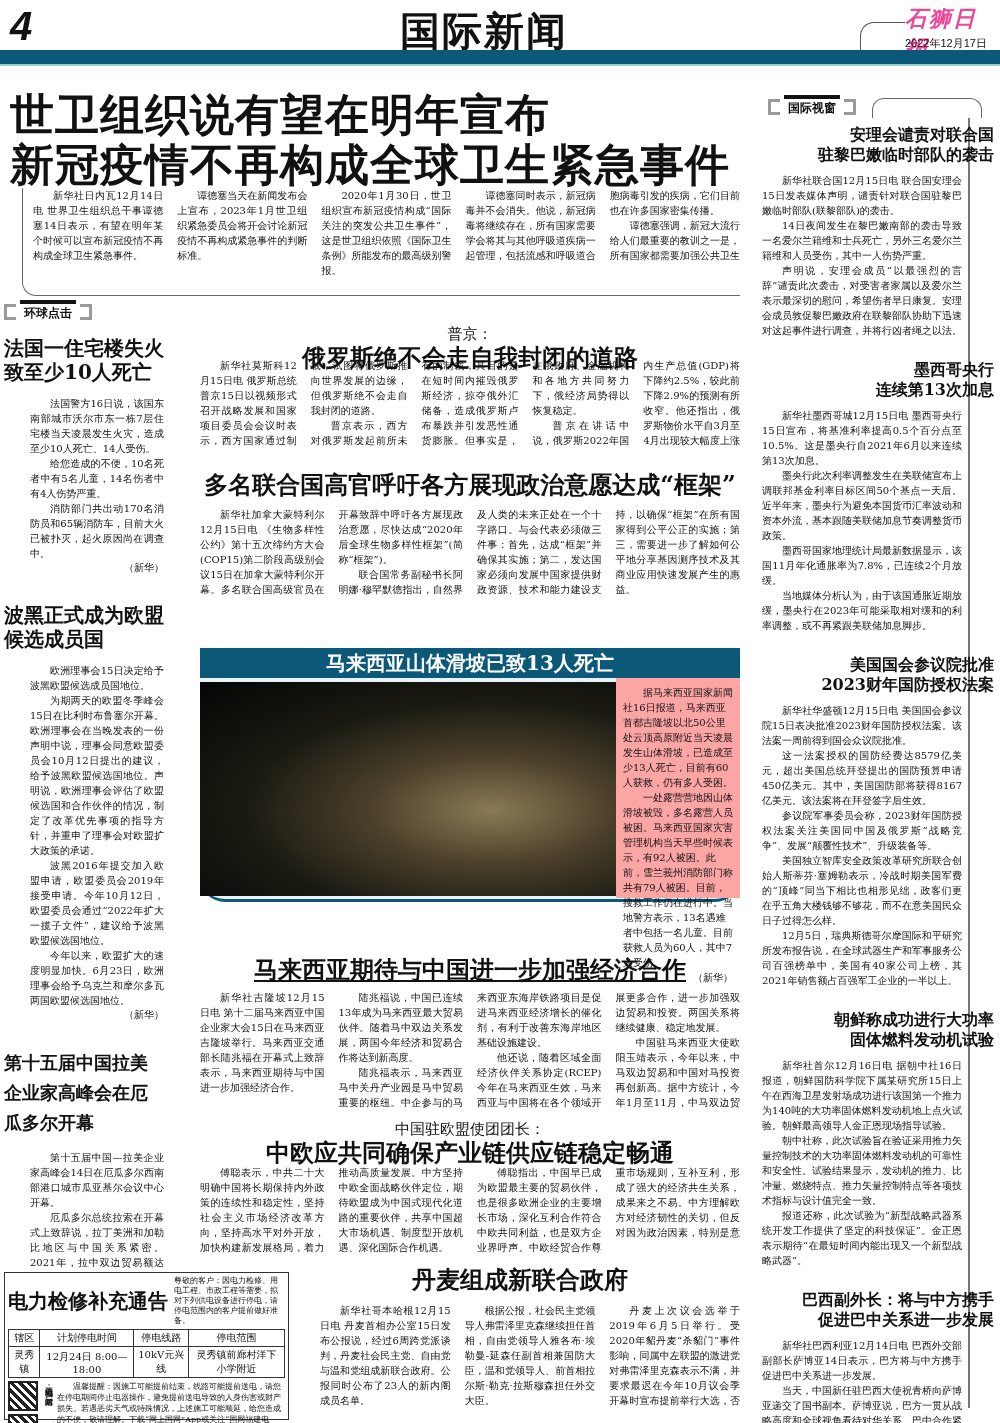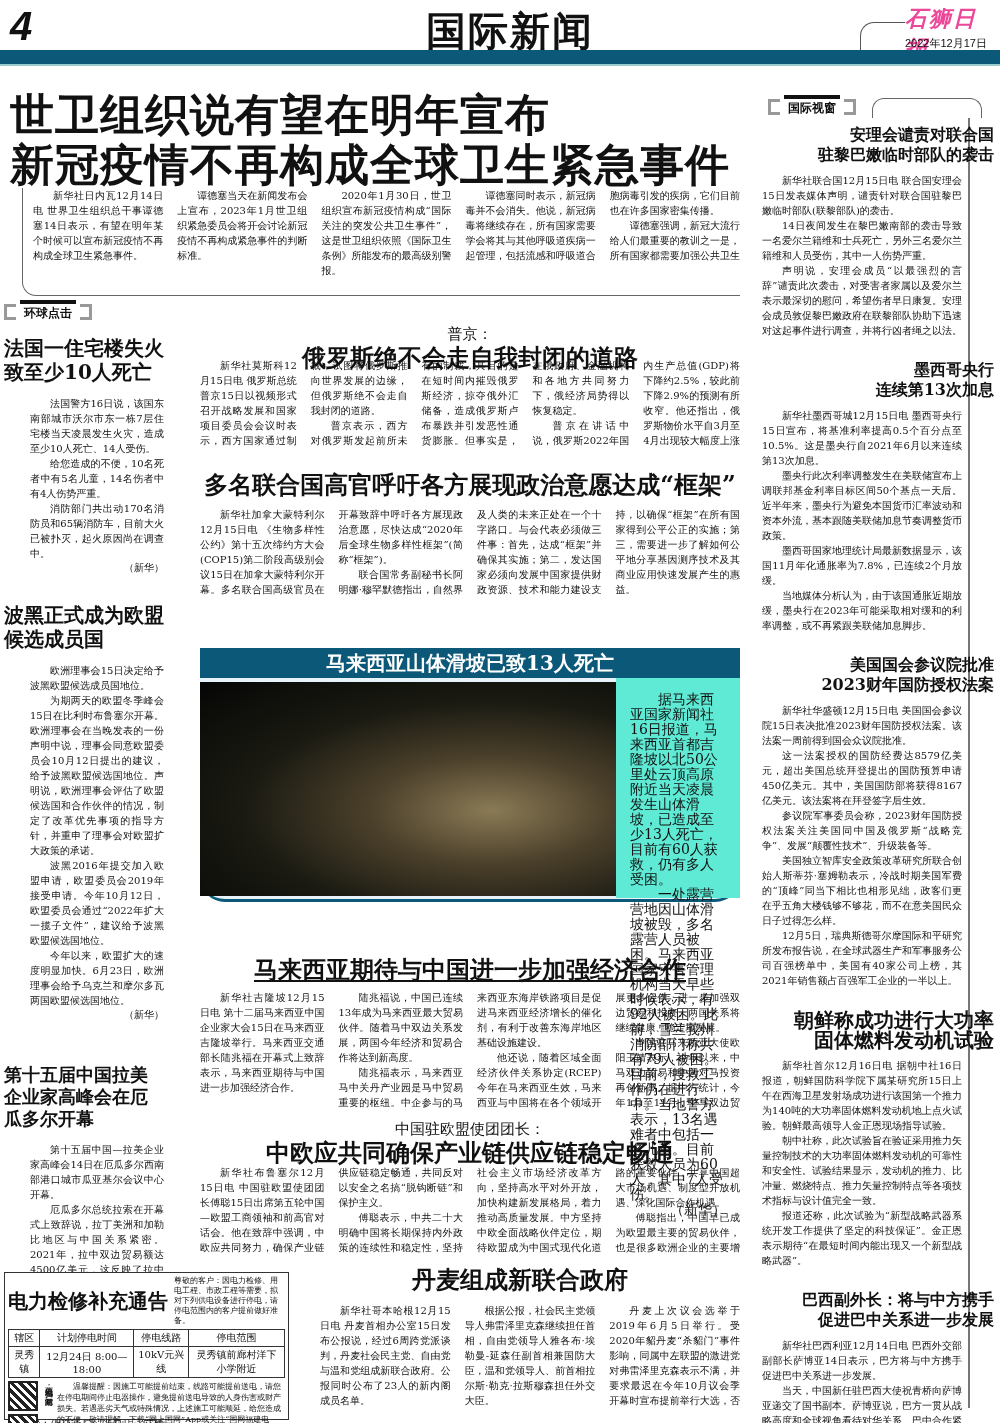--- a/index.html
+++ b/index.html
@@ -1,40 +1,40 @@
 <!DOCTYPE html>
 <html><head>
 <meta charset="utf-8">
 <style>
 *{box-sizing:border-box;margin:0;padding:0}
 body{width:1000px;height:1423px;background:#fff;font-family:"DejaVu Serif",serif;color:#111;position:relative;overflow:hidden}
 .abs{position:absolute}
 .pagenum{left:10px;top:4px;font:italic bold 40px "Liberation Sans",sans-serif}
-.section{left:400px;top:4px;width:220px;text-align:center;font:bold 40px "DejaVu Sans",sans-serif;letter-spacing:2px}
+.section{left:400px;top:4px;width:220px;text-align:left;font:bold 40px "DejaVu Sans",sans-serif;letter-spacing:2px}
 .brand{left:905px;top:4px;font:italic bold 22px "DejaVu Serif",serif;color:#ec4899;letter-spacing:2px}
 .date{left:905px;top:36px;font:11px "Liberation Sans",sans-serif}
 .hookline{left:860px;top:22px;width:45px;height:30px;border-top:1px solid #555;border-left:1px solid #555;border-top-left-radius:14px}
 .bar{left:0;top:50px;width:1000px;height:14px;background:#0b5878}
 .bar2{left:0;top:64px;width:1000px;height:2px;background:#9cc}
 .mainhead{left:10px;top:90px;font:bold 44px "DejaVu Serif",serif;line-height:50px;letter-spacing:1px}
 .cols{display:flex;gap:14px;font-size:10px;line-height:15px;text-align:justify}
 .cols p{text-indent:2em}
 .frame{border-left:1px solid #666;border-bottom:1px solid #666;border-bottom-left-radius:14px}
 .tag{display:flex;align-items:center;gap:4px;font:bold 12px "DejaVu Sans",sans-serif}
 .tag .lbl{background:#fff;border-top:4px solid #111;padding:1px 4px}
 .tag .br{width:12px;height:16px;border:3px solid #999;border-right:none}
 .tag .br.r{border:3px solid #999;border-left:none}
 .h2{font-weight:bold;font-family:"DejaVu Serif",serif}
 .sub{font-size:15px;text-align:center}
 .leftcol p{font-size:10px;line-height:15px;text-indent:2em;text-align:justify}
 .rightcol p{font-size:10px;line-height:15px;text-indent:2em;text-align:justify}
 .vline{background:#777;width:2px}
 .banner{background:#0b5878;color:#fff;text-align:center;font:bold 20px "DejaVu Serif",serif;line-height:30px}
 .photo{background:radial-gradient(ellipse at 70% 60%,#8a7a55 0%,#4a3f2a 30%,#1a1a12 60%,#050505 100%)}
-.caption{background:#5eead4;font-size:14px;line-height:15px;padding:14px}
+.caption{background:#fca5a5;font-size:10px;line-height:15px;padding:7px}
 table.notice{border-collapse:collapse;font-size:10px}
 table.notice td{border:1px solid #333;text-align:center;padding:1px 3px}
 .qr{width:30px;height:30px;background:repeating-linear-gradient(45deg,#222 0 3px,#fff 3px 6px);border:2px solid #222}
 </style>
 </head>
 <body>
 
 <div class="abs pagenum">4</div>
 <div class="abs section">国际新闻</div>
 <div class="abs hookline"></div>
@@ -72,21 +72,21 @@
     <div style="text-align:right;font-size:10px;">（新华）</div>
   </div>
   <div class="h2" style="font-size:20px;line-height:24px;margin:28px 0 12px;">波黑正式成为欧盟候选成员国</div>
   <div style="padding-left:26px;">
     <p>欧洲理事会15日决定给予波黑欧盟候选成员国地位。</p>
     <p>为期两天的欧盟冬季峰会15日在比利时布鲁塞尔开幕。欧洲理事会在当晚发表的一份声明中说，理事会同意欧盟委员会10月12日提出的建议，给予波黑欧盟候选国地位。声明说，欧洲理事会评估了欧盟候选国和合作伙伴的情况，制定了改革优先事项的指导方针，并重申了理事会对欧盟扩大政策的承诺。</p>
     <p>波黑2016年提交加入欧盟申请，欧盟委员会2019年接受申请。今年10月12日，欧盟委员会通过“2022年扩大一揽子文件”，建议给予波黑欧盟候选国地位。</p>
     <p>今年以来，欧盟扩大的速度明显加快。6月23日，欧洲理事会给予乌克兰和摩尔多瓦两国欧盟候选国地位。</p>
     <div style="text-align:right;font-size:10px;">（新华）</div>
   </div>
-  <div class="h2" style="font-size:18px;line-height:22px;margin:42px 0 12px;">第十五届中国拉美企业家高峰会在厄瓜多尔开幕</div>
+  <div class="h2" style="font-size:18px;line-height:30px;margin:26px 0 12px;">第十五届中国拉美企业家高峰会在厄瓜多尔开幕</div>
   <div style="padding-left:26px;height:340px;overflow:hidden;">
     <p>第十五届中国—拉美企业家高峰会14日在厄瓜多尔西南部港口城市瓜亚基尔会议中心开幕。</p>
     <p>厄瓜多尔总统拉索在开幕式上致辞说，拉丁美洲和加勒比地区与中国关系紧密。2021年，拉中双边贸易额达4500亿美元，这反映了拉中关系的强劲与重要性。</p>
     <p>本届高峰会的主题是“抓住疫后复苏机遇，构建互联互通世界”，来自拉美地区和中国的与会代表将在全体会议上围绕这一主题展开交流。为期两天的会议期间，主办方还安排了四场平行会议，分别聚焦贸易畅通、金融合作与基础设施，加强绿色产业合作、共建绿色丝绸之路，数字联通与中拉合作深化，以及中拉智库合作论坛。</p>
 
   </div>
 </div>
 
 <div class="abs" style="left:200px;top:325px;width:540px;text-align:center;">
   <div class="sub">普京：</div>
@@ -126,21 +126,20 @@
   <p>他还说，随着区域全面经济伙伴关系协定(RCEP)今年在马来西亚生效，马来西亚与中国将在各个领域开展更多合作，进一步加强双边贸易和投资。两国关系将继续健康、稳定地发展。</p>
   <p>中国驻马来西亚大使欧阳玉靖表示，今年以来，中马双边贸易和中国对马投资再创新高。据中方统计，今年1月至11月，中马双边贸易额达1847.5亿美元，同比增长18.5%，今年中国有望连续14年蝉联马来西亚最大贸易伙伴。</p>
 
 </div>
 
 <div class="abs" style="left:200px;top:1120px;width:540px;text-align:center;">
   <div class="sub">中国驻欧盟使团团长：</div>
   <div class="h2" style="font-size:24px;line-height:28px;">中欧应共同确保产业链供应链稳定畅通</div>
 </div>
 <div class="abs cols" style="left:200px;top:1165px;width:540px;height:92px;display:block;column-count:4;column-gap:14px;overflow:hidden;">
-  <p>新华社布鲁塞尔12月15日电 中国驻欧盟使团团长傅聪15日出席第五轮中国—欧盟工商领袖和前高官对话会。他在致辞中强调，中欧应共同努力，确保产业链供应链稳定畅通，共同反对以安全之名搞“脱钩断链”和保护主义。</p>
   <p>傅聪表示，中共二十大明确中国将长期保持内外政策的连续性和稳定性，坚持社会主义市场经济改革方向，坚持高水平对外开放，加快构建新发展格局，着力推动高质量发展。中方坚持中欧全面战略伙伴定位，期待欧盟成为中国式现代化道路的重要伙伴，共享中国超大市场机遇、制度型开放机遇、深化国际合作机遇。</p>
   <p>傅聪指出，中国早已成为欧盟最主要的贸易伙伴，也是很多欧洲企业的主要增长市场，深化互利合作符合中欧共同利益，也是双方企业界呼声。中欧经贸合作尊重市场规则，互补互利，形成了强大的经济共生关系，成果来之不易。中方理解欧方对经济韧性的关切，但反对因为政治因素，特别是意识形态因素干扰正常经贸交往。</p>
 </div>
 
 <div class="abs" style="left:4px;top:1272px;width:285px;height:148px;border:1px solid #333;padding:3px;font-size:10px;background:#fff;">
   <div style="display:flex;align-items:center;gap:6px;">
     <div style="font:bold 20px 'DejaVu Sans',sans-serif;white-space:nowrap;">电力检修补充通告</div>
     <div style="font-size:8px;line-height:10px;">尊敬的客户：因电力检修、用电工程、市政工程等需要，拟对下列供电设备进行停电，请停电范围内的客户提前做好准备。</div>
   </div>
   <table class="notice" style="width:100%;margin-top:3px;">
@@ -213,21 +212,21 @@
     <div>2023财年国防授权法案</div>
   </div>
   <div style="width:200px;">
     <p>新华社华盛顿12月15日电 美国国会参议院15日表决批准2023财年国防授权法案。该法案一周前得到国会众议院批准。</p>
     <p>这一法案授权的国防经费达8579亿美元，超出美国总统拜登提出的国防预算申请450亿美元。其中，美国国防部将获得8167亿美元。该法案将在拜登签字后生效。</p>
     <p>参议院军事委员会称，2023财年国防授权法案关注美国同中国及俄罗斯“战略竞争”、发展“颠覆性技术”、升级装备等。</p>
     <p>美国独立智库安全政策改革研究所联合创始人斯蒂芬·塞姆勒表示，冷战时期美国军费的“顶峰”同当下相比也相形见绌，政客们更在乎五角大楼钱够不够花，而不在意美国民众日子过得怎么样。</p>
     <p>12月5日，瑞典斯德哥尔摩国际和平研究所发布报告说，在全球武器生产和军事服务公司百强榜单中，美国有40家公司上榜，其2021年销售额占百强军工企业的一半以上。</p>
   </div>
 
-  <div class="h2" style="text-align:right;font-size:20px;line-height:20px;margin:22px 0 8px;">
+  <div class="h2" style="text-align:right;font-size:16px;line-height:20px;margin:22px 0 8px;">
     <div>朝鲜称成功进行大功率</div>
     <div>固体燃料发动机试验</div>
   </div>
   <div style="width:200px;">
     <p>新华社首尔12月16日电 据朝中社16日报道，朝鲜国防科学院下属某研究所15日上午在西海卫星发射场成功进行该国第一个推力为140吨的大功率固体燃料发动机地上点火试验。朝鲜最高领导人金正恩现场指导试验。</p>
     <p>朝中社称，此次试验旨在验证采用推力矢量控制技术的大功率固体燃料发动机的可靠性和安全性。试验结果显示，发动机的推力、比冲量、燃烧特点、推力矢量控制特点等各项技术指标与设计值完全一致。</p>
     <p>报道还称，此次试验为“新型战略武器系统开发工作提供了坚定的科技保证”。金正恩表示期待“在最短时间内能出现又一个新型战略武器”。</p>
   </div>
 
   <div class="h2" style="text-align:right;font-size:16px;line-height:20px;margin:22px 0 8px;">

